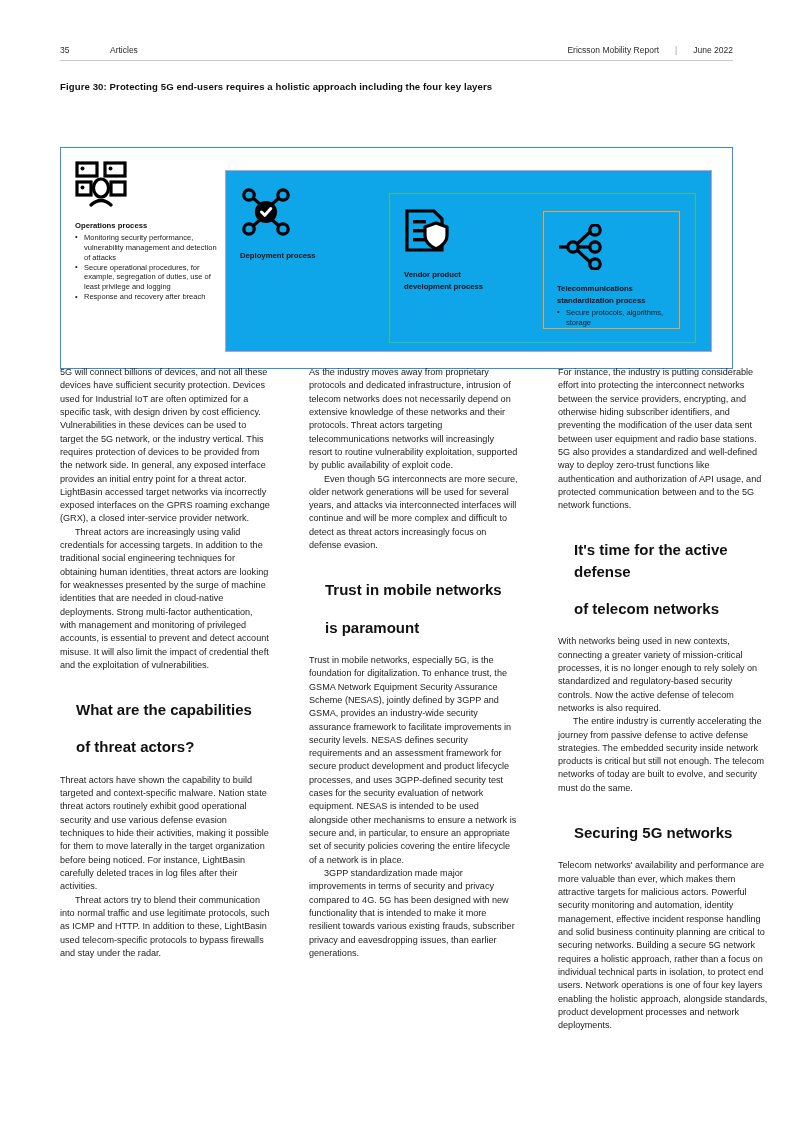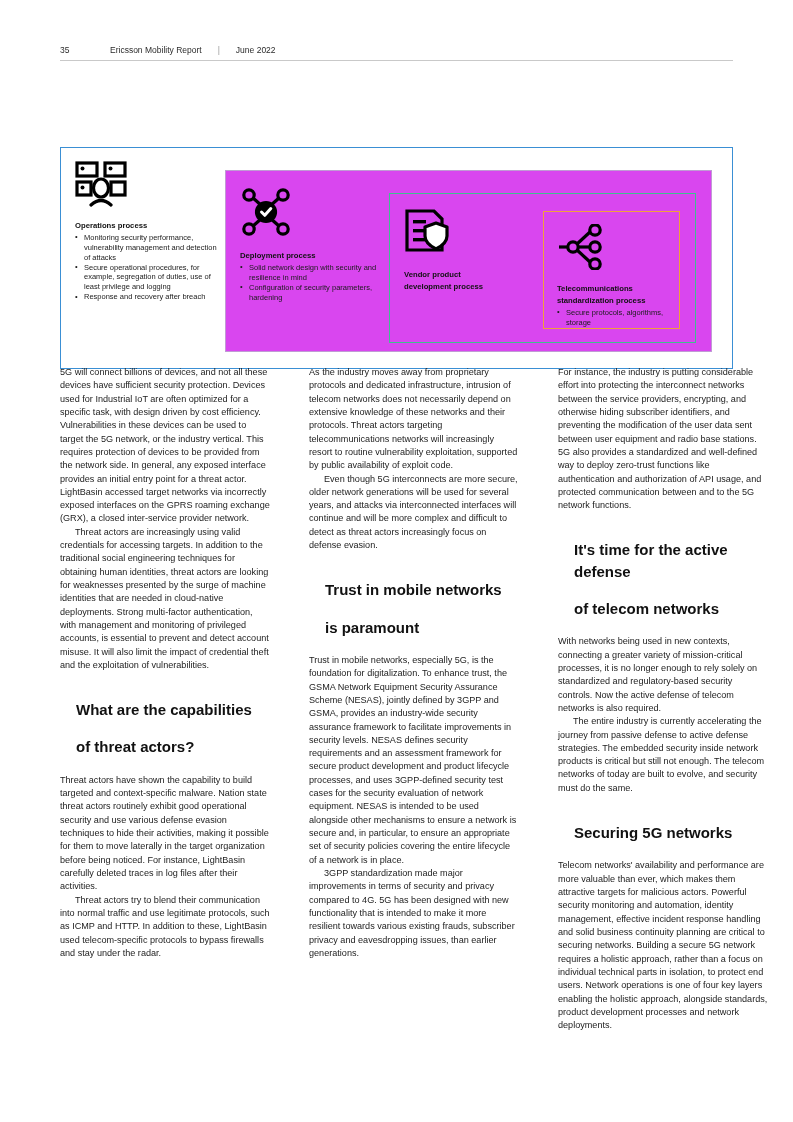--- a/index.html
+++ b/index.html
@@ -82,21 +82,21 @@
     height: 222px;
     box-sizing: border-box;
     border: 1.3px solid #3a8fd4;
     background: #ffffff;
     margin-top: 36px;
   }
 
   .layer {
     position: absolute;
     box-sizing: border-box;
-    background: #d946ef;
+    background: #0ea5e9;
   }
 
   
   .layer-deployment {
     left: 164px;
     top: 22px;
     width: 487px;
     height: 182px;
     border: 1.3px solid #c09bd4;
   }
@@ -194,28 +194,30 @@
     height: 11px;
   }
 </style>
 </head>
 <body>
 
 <div class="page">
 
   <div class="runhead">
     <span class="rh-page">35</span>
+    <span class="rh-section">Articles</span>
     <span class="rh-right">
       <span>Ericsson Mobility Report</span>
       <span class="rh-sep">|</span>
       <span>June 2022</span>
     </span>
   </div>
   <div class="rule"></div>
 
+  <div class="fig-caption">Figure 30: Protecting 5G end-users requires a holistic approach including the four key layers</div>
 
   <div class="figure">
 
     <div class="layer-body" style="left:0;top:0;width:170px;padding-top:13px;padding-left:14px;">
       <span class="icon-wrap">
         <svg width="52" height="46" viewBox="0 0 52 46" aria-hidden="true">
           <g fill="none" stroke="#000" stroke-width="3.2">
             <rect x="2" y="2" width="20" height="13"></rect>
             <rect x="30" y="2" width="20" height="13"></rect>
             <rect x="2" y="21" width="14" height="13"></rect>
@@ -249,24 +251,20 @@
               <circle cx="9" cy="8" r="5.2"></circle>
               <circle cx="43" cy="8" r="5.2"></circle>
               <circle cx="9" cy="42" r="5.2"></circle>
               <circle cx="43" cy="42" r="5.2"></circle>
               <circle cx="26" cy="25" r="9.5" fill="#000" stroke="#000"></circle>
               <path d="M21.5 25 L24.8 28.3 L30.8 21.6" stroke="#fff" stroke-width="3" stroke-linecap="round" stroke-linejoin="round"></path>
             </g>
           </svg>
         </span>
         <div class="lbl">Deployment process</div>
-        <ul class="bullets">
-          <li>Solid network design with security and resilience in mind</li>
-          <li>Configuration of security parameters, hardening</li>
-        </ul>
       </div>
 
       <div class="layer layer-vendor">
 
         <div class="layer-body" style="width:165px;padding-top:14px;padding-left:14px;">
           <span class="icon-wrap">
             <svg width="46" height="48" viewBox="0 0 46 48" aria-hidden="true">
               <path d="M3 3 H30 L38 11 V42 H3 Z" fill="none" stroke="#000" stroke-width="3.2"></path>
               <rect x="9" y="12" width="13" height="3.4" fill="#000"></rect>
               <rect x="9" y="21" width="13" height="3.4" fill="#000"></rect>

